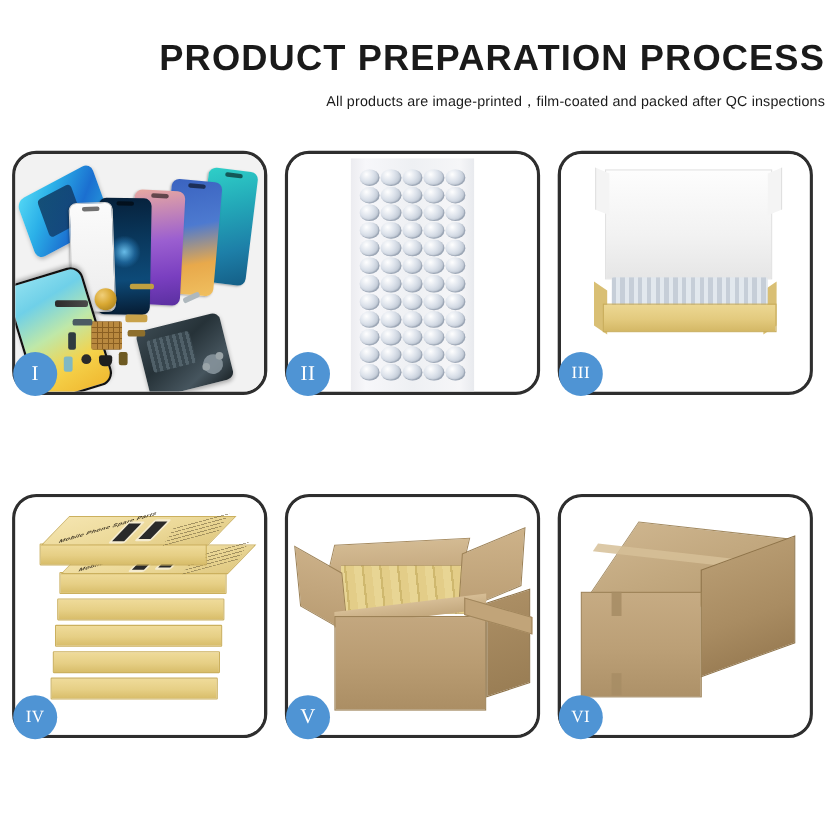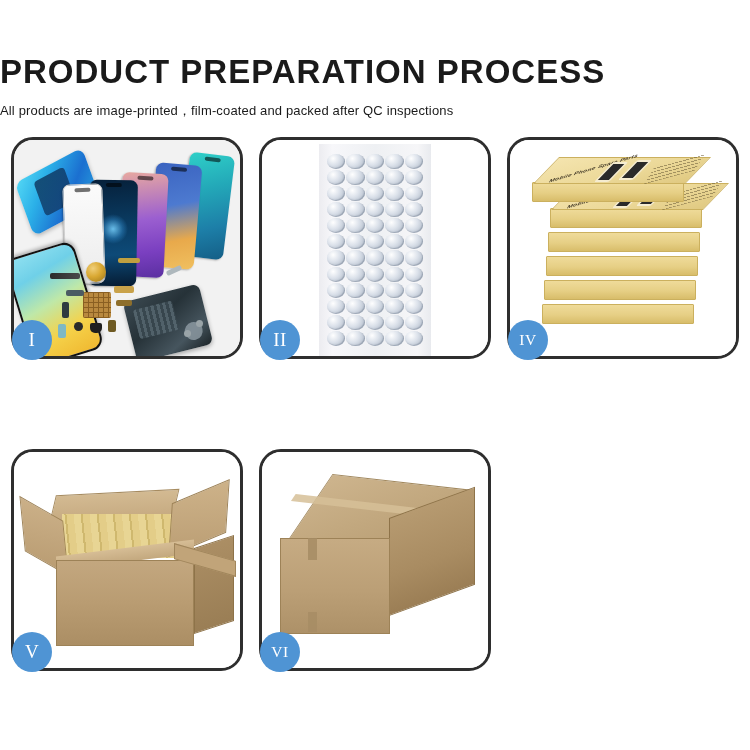--- a/index.html
+++ b/index.html
@@ -7,21 +7,21 @@
   body {
     width: 750px;
     height: 750px;
     background: #ffffff;
     font-family: "Liberation Sans", sans-serif;
     overflow: hidden;
     position: relative;
   }
 
   
-  .header { width: 750px; padding-top: 53px; text-align: left; }
+  .header { width: 750px; padding-top: 34px; text-align: right; }
 
   .title {
     font-size: 33px;
     font-weight: bold;
     letter-spacing: 1.0px;
     color: #1a1a1a;
     font-family: "Liberation Sans", sans-serif;
     white-space: nowrap;
   }
 
@@ -443,20 +443,30 @@
             <span class="bub"></span>
             <span class="bub"></span>
             <span class="bub"></span>
             <span class="bub"></span>
         </div>
       </div>
     </div>
     <div class="badge">II</div>
   </div>
 
+  <div class="panel">
+    <div class="panel-inner p3">
+      <div class="b3-lid"></div>
+      <div class="b3-left"></div>
+      <div class="b3-right"></div>
+      <div class="b3-inner"></div>
+      <div class="b3-front"></div>
+    </div>
+    <div class="badge sm">III</div>
+  </div>
 
   <div class="panel">
     <div class="panel-inner p4">
       <div class="stack">
 
         <div class="sbox" style="left:28px; top:150px;"></div>
         <div class="sbox" style="left:30px; top:126px;"></div>
         <div class="sbox" style="left:32px; top:102px;"></div>
         <div class="sbox" style="left:34px; top:78px;"></div>
 

